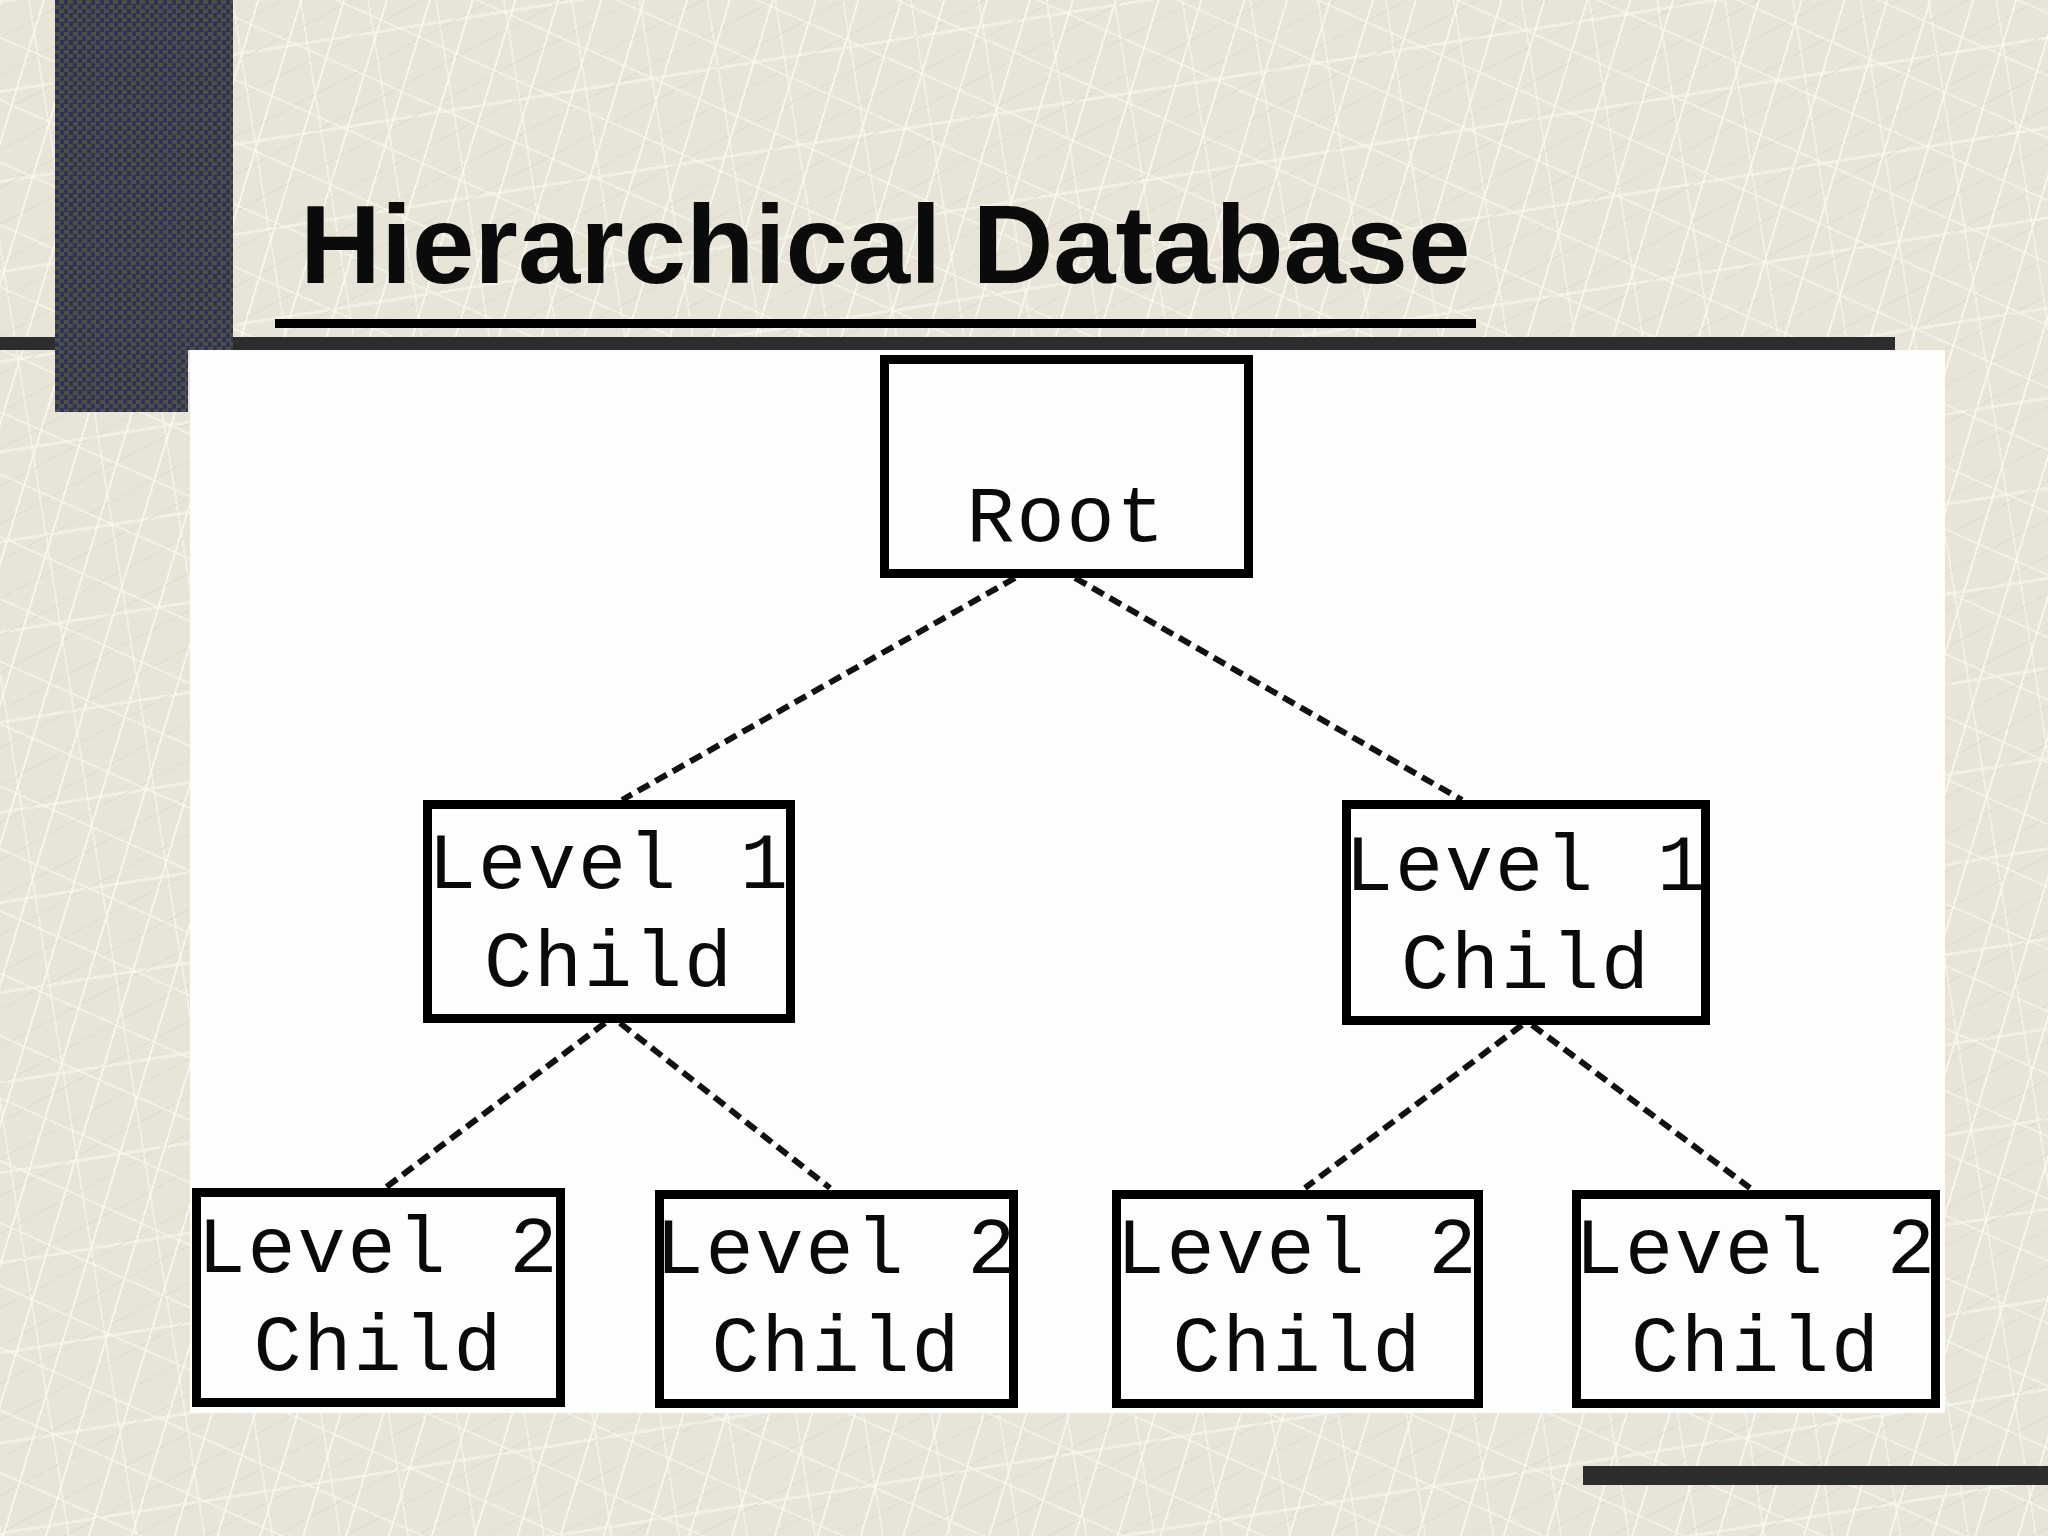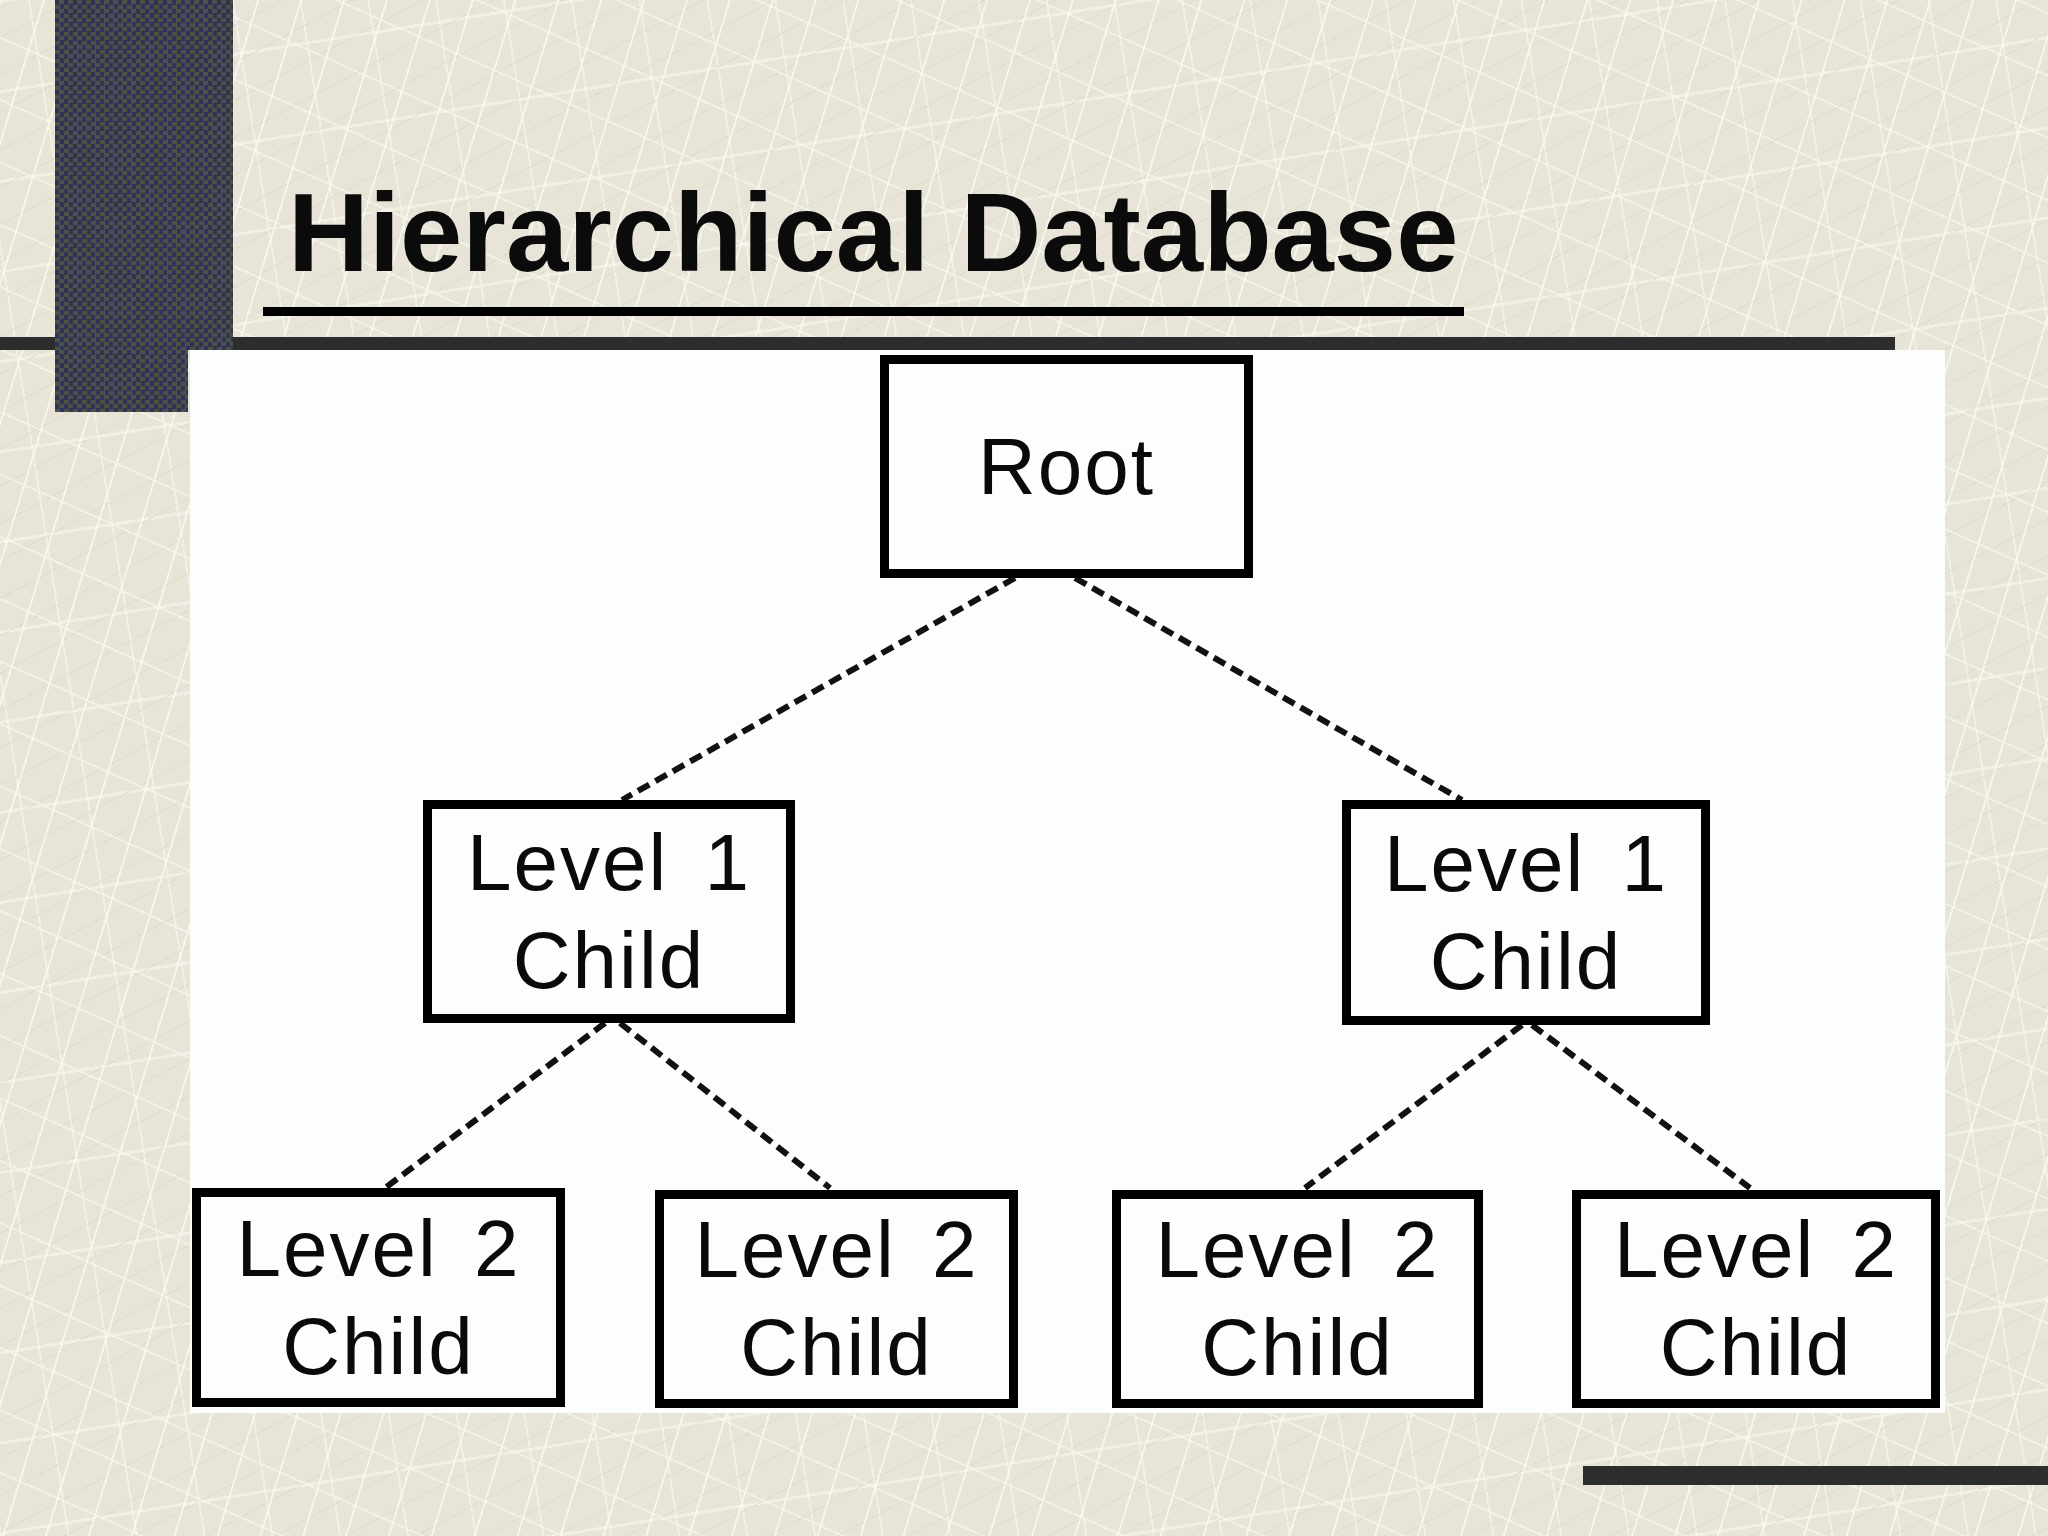--- a/index.html
+++ b/index.html
@@ -39,21 +39,21 @@
   .rule { position: absolute; background: #2d2d2d; }
   .rule-left   { left: 0;      top: 337px;  width: 55px;   height: 13px; }
   .rule-right  { left: 233px;  top: 337px;  width: 1662px; height: 13px; }
   .bottom-rule { left: 1583px; top: 1466px; width: 465px;  height: 19px; }
 
   
   .title {
     position: absolute;
     left: 288px;
     top: 168px;
-    margin: 0;
+    margin: 12px;
     font-size: 112px;
     font-weight: bold;
     letter-spacing: 0px;
     color: #0b0b0b;
     white-space: nowrap;
   }
   .title-text {
     display: inline-block;
     border-bottom: 9px solid #000;
     padding: 0 6px 10px 25px;
@@ -79,22 +79,22 @@
 
   
   .node {
     position: absolute;
     box-sizing: border-box;
     border: 9px solid #000;
     background: #fdfdfc;
     display: flex;
     flex-direction: column;
     align-items: center;
-    justify-content: center;
-    font-family: Liberation Sans, sans-serif;
+    justify-content: flex-end;
+    font-family: Liberation Mono, monospace;
     font-size: 80px;
     line-height: 98px;
     color: #0a0a0a;
     letter-spacing: 2px;
     word-spacing: 12px;
     text-align: center;
     white-space: nowrap;
   }
   .node-root { left: 880px;  top: 355px;  width: 373px; height: 223px; }
   .node-l1a  { left: 423px;  top: 800px;  width: 372px; height: 223px; }

